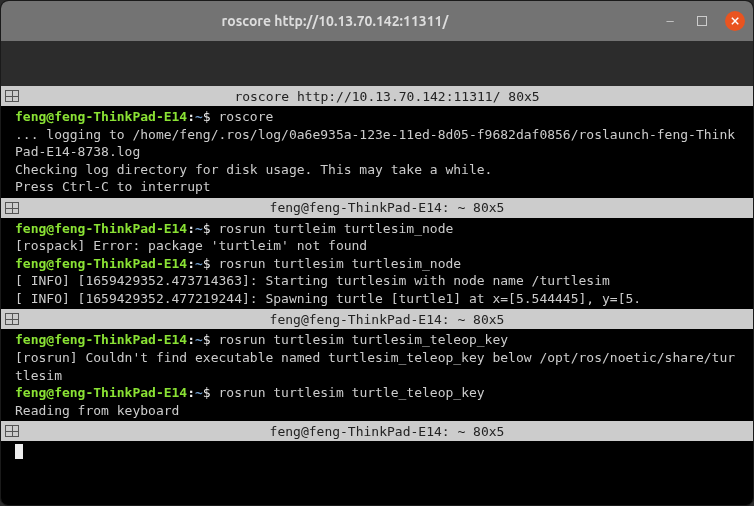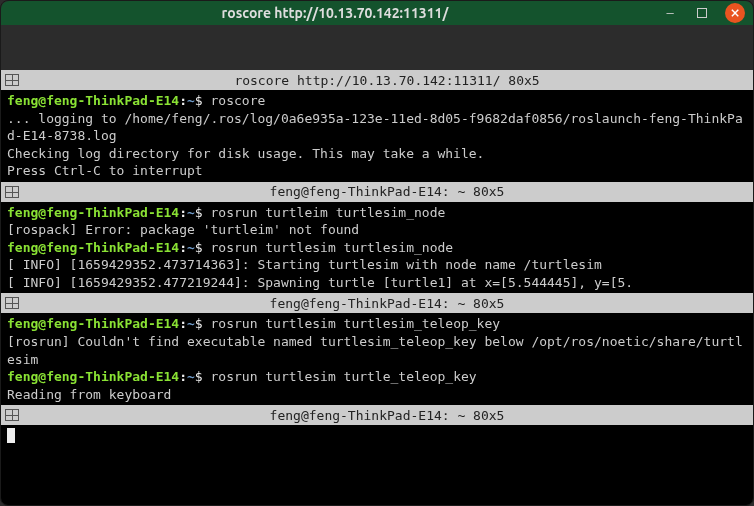--- a/index.html
+++ b/index.html
@@ -7,22 +7,22 @@
     width: 754px;
     height: 506px;
     background: #2c2c2c;
     font-family: "DejaVu Sans Mono", "Liberation Mono", monospace;
     font-size: 13px;
     overflow: hidden;
     border: 1px solid #1a1a1a;
     border-radius: 8px;
   }
   .titlebar {
-    height: 24px;
-    background: #14532d;
+    height: 40px;
+    background: #737373;
     display: flex;
     align-items: center;
     padding: 0 8px;
     border-radius: 8px 8px 0 0;
   }
   .title {
     flex: 1;
     text-align: center;
     color: #ddd;
     font-family: "Ubuntu", "DejaVu Sans", sans-serif;
@@ -70,21 +70,21 @@
   }
   .pane-icon::before {
     content:""; position:absolute; left:0; right:0; top:50%; border-top:1px solid #555;
   }
   .pane-icon::after {
     content:""; position:absolute; top:0; bottom:0; left:50%; border-left:1px solid #555;
   }
   .pane-title { flex:1; text-align:center; }
   .pane-body {
     color: #eee;
-    padding: 2px 6px;
+    padding: 2px 14px;
     line-height: 1.35;
     white-space: pre-wrap;
     word-break: break-all;
   }
   .prompt-user { color: #8ae234; font-weight: bold; }
   .prompt-colon { color: #eee; font-weight: bold; }
   .prompt-path { color: #729fcf; font-weight: bold; }
   .prompt-dollar { color: #eee; }
   .out { color: #ccc; }
   .cursor {

